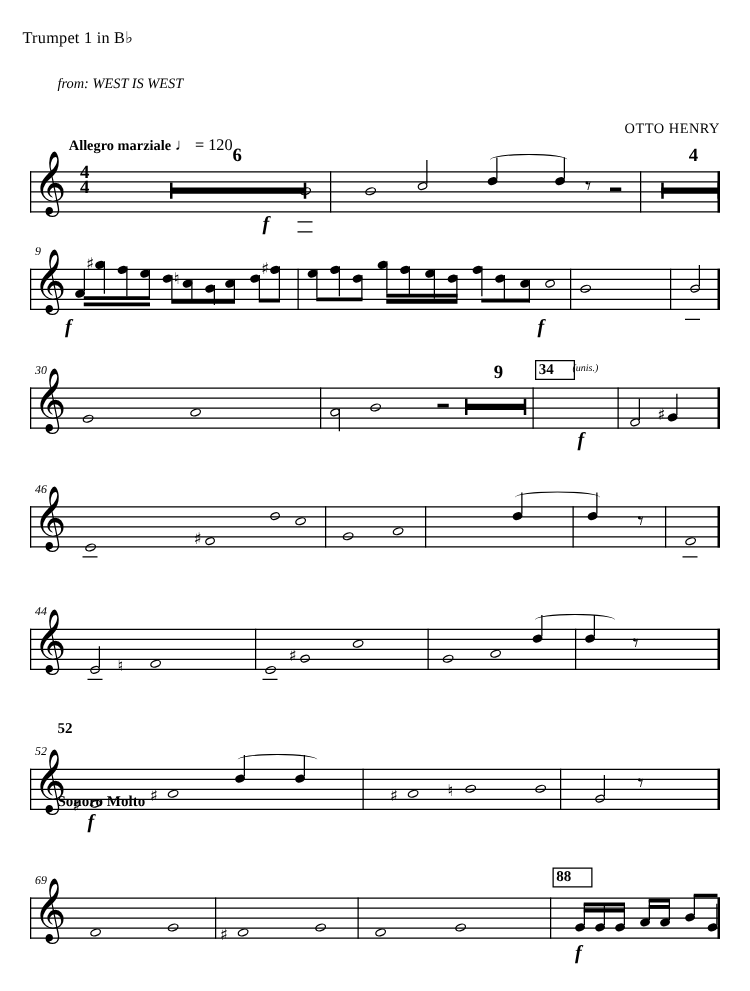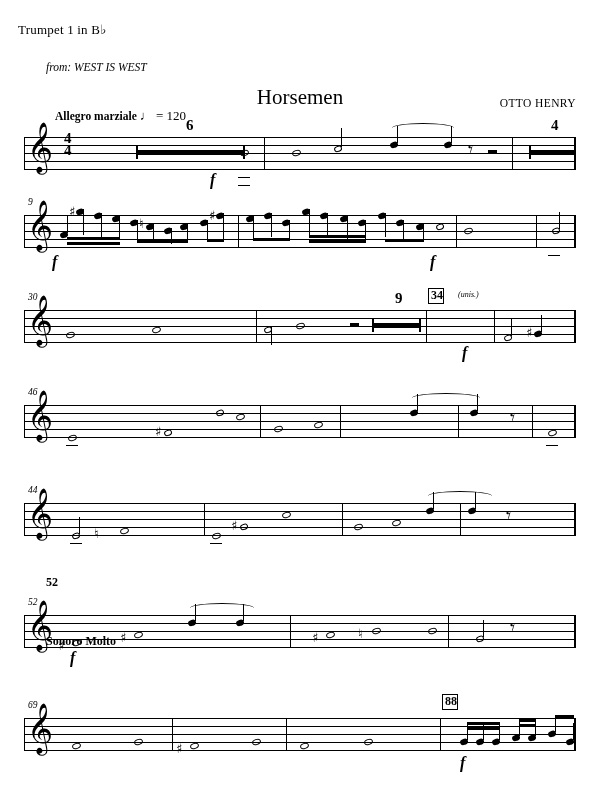--- a/index.html
+++ b/index.html
@@ -136,21 +136,21 @@
     font-style: italic;
     font-weight: bold;
     font-family: "Liberation Serif", serif;
   }
   .rehearsal {
     position: absolute;
     font-size: 12px;
     font-weight: bold;
     font-family: "Liberation Serif", serif;
     border: 1.4px solid #000;
-    padding: 0px 0 1px 2px;
+    padding: 0px 16px 1px 2px;
     line-height: 13px;
   }
   .multirest-num {
     position: absolute;
     font-size: 15px;
     font-weight: bold;
     font-family: "Liberation Serif", serif;
   }
   .multirest-bar {
     position: absolute;
@@ -231,21 +231,20 @@
     height: 9px;
   }
 </style>
 </head>
 <body>
 
 <div class="page">
 
   <div class="instrument">Trumpet 1 in B♭</div>
   <div class="fromline">from: WEST IS WEST</div>
-  <div class="title">Horsemen</div>
   <div class="composer">OTTO HENRY</div>
   <div class="tempo">
     <span>Allegro marziale</span>
     <span class="note-eq">♩ = 120</span>
   </div>
 
   <div class="system" style="top:137px;">
     <div class="staff">
       <div class="line l0"></div>
         <div class="line l1"></div>

